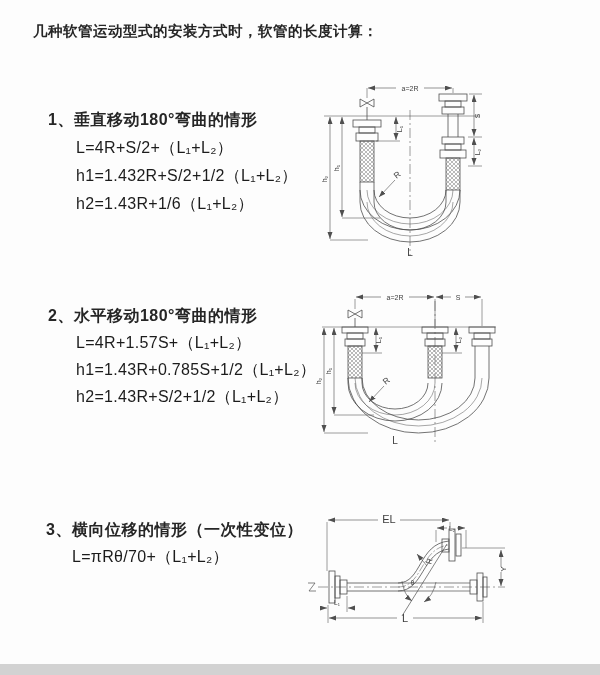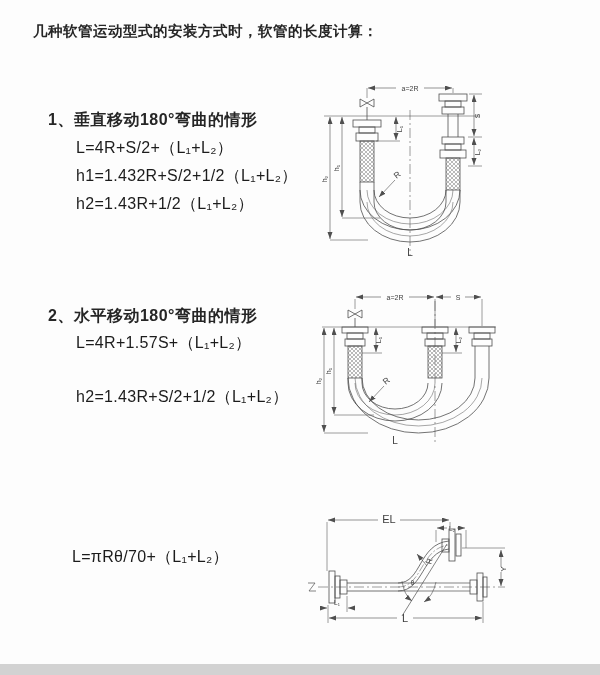--- a/index.html
+++ b/index.html
@@ -16,26 +16,28 @@
 </head>
 <body>
 
 <div class="page">
 
   <div class="title">几种软管运动型式的安装方式时，软管的长度计算：</div>
 
   <div class="sec-heading" style="left:48px;top:110px">1、垂直移动180°弯曲的情形</div>
   <div class="formula" style="left:76px;top:138px">L=4R+S/2+（L₁+L₂）</div>
   <div class="formula" style="left:76px;top:166px">h1=1.432R+S/2+1/2（L₁+L₂）</div>
-  <div class="formula" style="left:76px;top:194px">h2=1.43R+1/2（L₁+L₂）</div>
+  <div class="formula" style="left:76px;top:194px">h2=1.43R+1/6（L₁+L₂）</div>
 
   <div class="sec-heading" style="left:48px;top:306px">2、水平移动180°弯曲的情形</div>
   <div class="formula" style="left:76px;top:333px">L=4R+1.57S+（L₁+L₂）</div>
+  <div class="formula" style="left:76px;top:360px">h1=1.43R+0.785S+1/2（L₁+L₂）</div>
   <div class="formula" style="left:76px;top:387px">h2=1.43R+S/2+1/2（L₁+L₂）</div>
 
+  <div class="sec-heading" style="left:46px;top:520px">3、横向位移的情形（一次性变位）</div>
   <div class="formula" style="left:72px;top:547px">L=πRθ/70+（L₁+L₂）</div>
 
   <svg class="diag" style="left:310px;top:72px" width="290" height="190" viewBox="0 0 290 190">
     <defs>
       <marker id="ar1" markerUnits="userSpaceOnUse" markerWidth="8" markerHeight="6" refX="7" refY="2.5" orient="auto">
         <path d="M0,0L7,2.5L0,5Z" fill="#4f4f4f"></path>
       </marker>
       <pattern id="hx1" width="4" height="4" patternUnits="userSpaceOnUse">
         <path d="M0,0L4,4M4,0L0,4" stroke="#8c8c8c" stroke-width="0.6"></path>
       </pattern>

